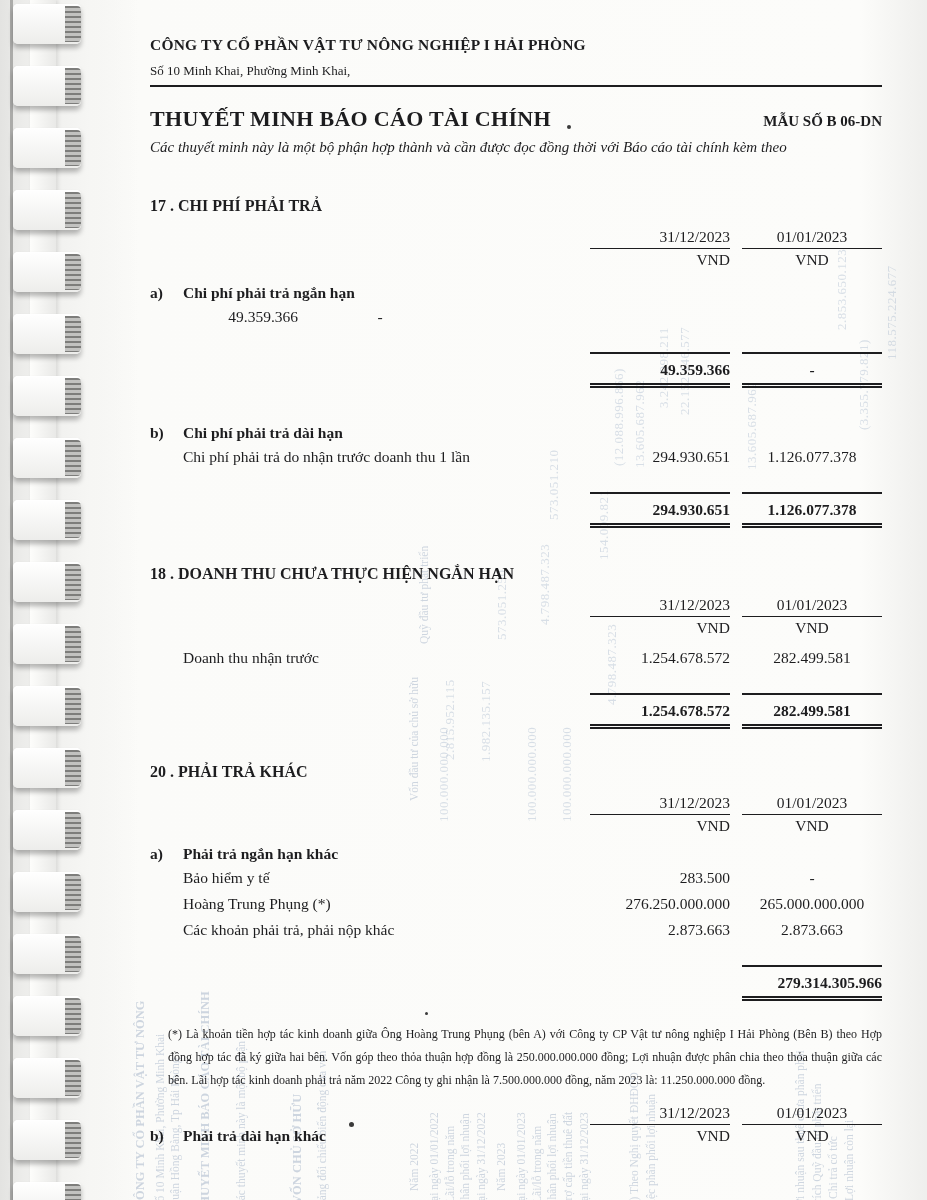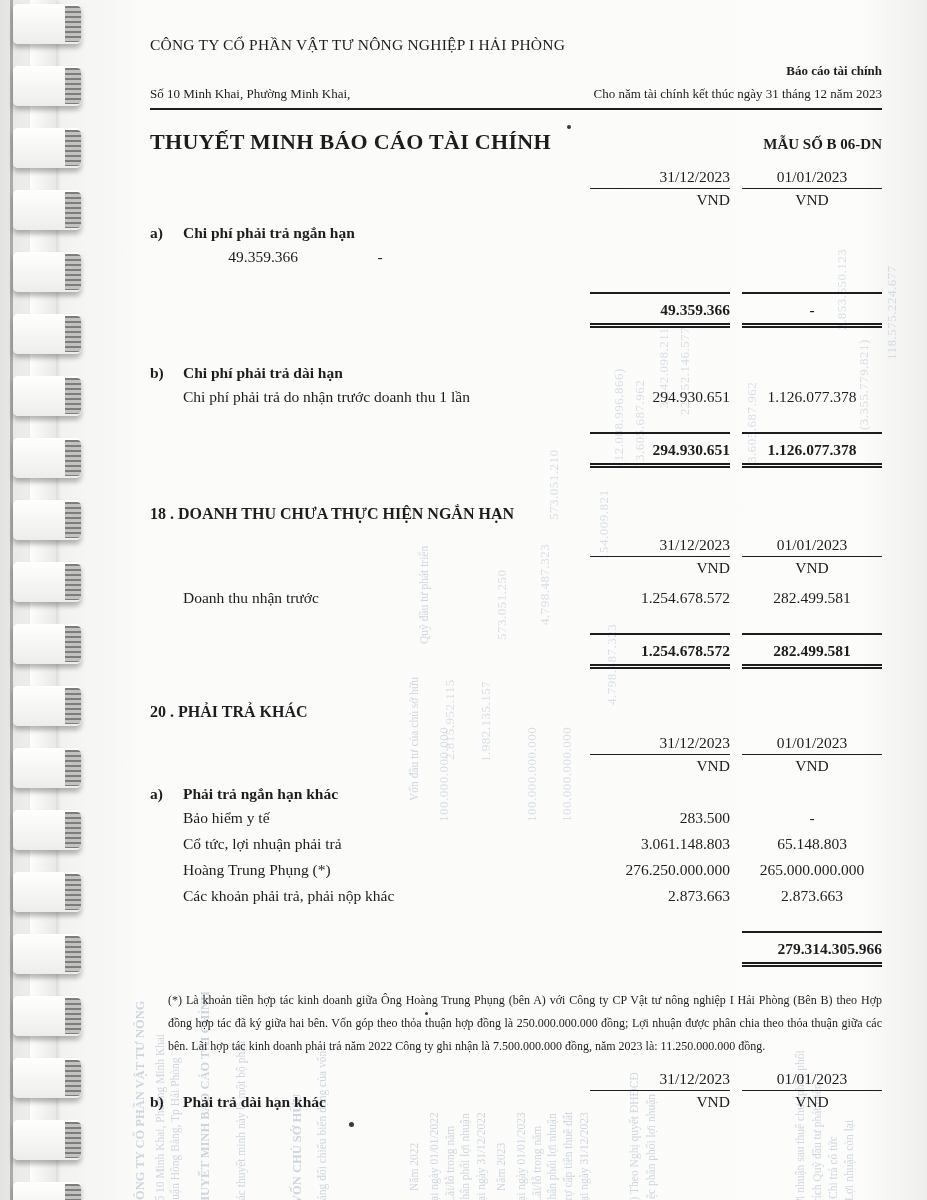--- a/index.html
+++ b/index.html
@@ -25,21 +25,21 @@
   .ghost { position:absolute; white-space:nowrap; transform:rotate(-90deg); transform-origin:left bottom; }
   .gnum { font-size:13px; color:rgba(148,168,194,.34); letter-spacing:.5px; }
   .gtxt { font-size:11.5px; color:rgba(132,152,182,.38); }
   .gb   { font-weight:bold; font-size:12.5px; }
 
   .speck { position:absolute; background:#3a3a3a; border-radius:50%; z-index:2; }
 
   
   .content { position:absolute; left:150px; top:36px; width:732px; z-index:2; color:#1d1d1f; }
 
-  .company { font-weight:normal; font-size:15.5px; letter-spacing:.2px; }
+  .company { font-weight:bold; font-size:15.5px; letter-spacing:.2px; }
   .head-row { display:flex; justify-content:space-between; align-items:flex-end;
               border-bottom:2px solid #1d1d1f; padding-bottom:3px; margin-top:5px; }
   .head-left div, .head-right div { font-size:13px; line-height:23px; }
   .head-right { text-align:right; }
   .head-right .bold { font-weight:bold; }
 
   .title-row { display:flex; justify-content:space-between; align-items:baseline; margin-top:19px; }
   .doc-title { font-weight:bold; font-size:22px; letter-spacing:.3px; }
   .form-no { font-weight:bold; font-size:15px; }
   .doc-note { font-style:italic; font-size:15px; margin-top:7px; }
@@ -120,31 +120,29 @@
   <div class="speck" style="left:425px;top:1012px;width:3px;height:3px;"></div>
 
   <div class="content">
 
     <div class="company">CÔNG TY CỔ PHẦN VẬT TƯ NÔNG NGHIỆP I HẢI PHÒNG</div>
 
     <div class="head-row">
       <div class="head-left">
         <div>Số 10 Minh Khai, Phường Minh Khai,</div>
       </div>
-      <div class="head-right">
-        <div class="bold">Báo cáo tài chính</div>
-        <div>Cho năm tài chính kết thúc ngày 31 tháng 12 năm 2023</div>
-      </div>
     </div>
 
     <div class="title-row">
       <div class="doc-title">THUYẾT MINH BÁO CÁO TÀI CHÍNH</div>
       <div class="form-no">MẪU SỐ B 06-DN</div>
     </div>
-
+    <div class="doc-note">Các thuyết minh này là một bộ phận hợp thành và cần được đọc đồng thời với Báo cáo tài chính kèm theo</div>
+
+    <div class="sec-head s17">17 . CHI PHÍ PHẢI TRẢ</div>
 
     <div class="trow date-row">
       <div class="tlabel"></div>
       <div class="c1">31/12/2023</div>
       <div class="c2">01/01/2023</div>
     </div>
     <div class="trow vnd-row">
       <div class="tlabel"></div>
       <div class="c1">VND</div>
       <div class="c2">VND</div>
@@ -216,25 +214,20 @@
     </div>
 
     <div class="trow sub-row" style="margin-top:10px;">
       <div class="sub-label">a)</div>
       <div class="sub-title">Phải trả ngắn hạn khác</div>
     </div>
     <div class="trow data-row">
       <div class="tlabel">Bảo hiểm y tế</div>
       <div class="c1">283.500</div>
       <div class="c2">-</div>
-    </div>
-    <div class="trow data-row">
-      <div class="tlabel">Cổ tức, lợi nhuận phải trả</div>
-      <div class="c1">3.061.148.803</div>
-      <div class="c2">65.148.803</div>
     </div>
     <div class="trow data-row">
       <div class="tlabel">Hoàng Trung Phụng (*)</div>
       <div class="c1">276.250.000.000</div>
       <div class="c2">265.000.000.000</div>
     </div>
     <div class="trow data-row">
       <div class="tlabel">Các khoản phải trả, phải nộp khác</div>
       <div class="c1">2.873.663</div>
       <div class="c2">2.873.663</div>

